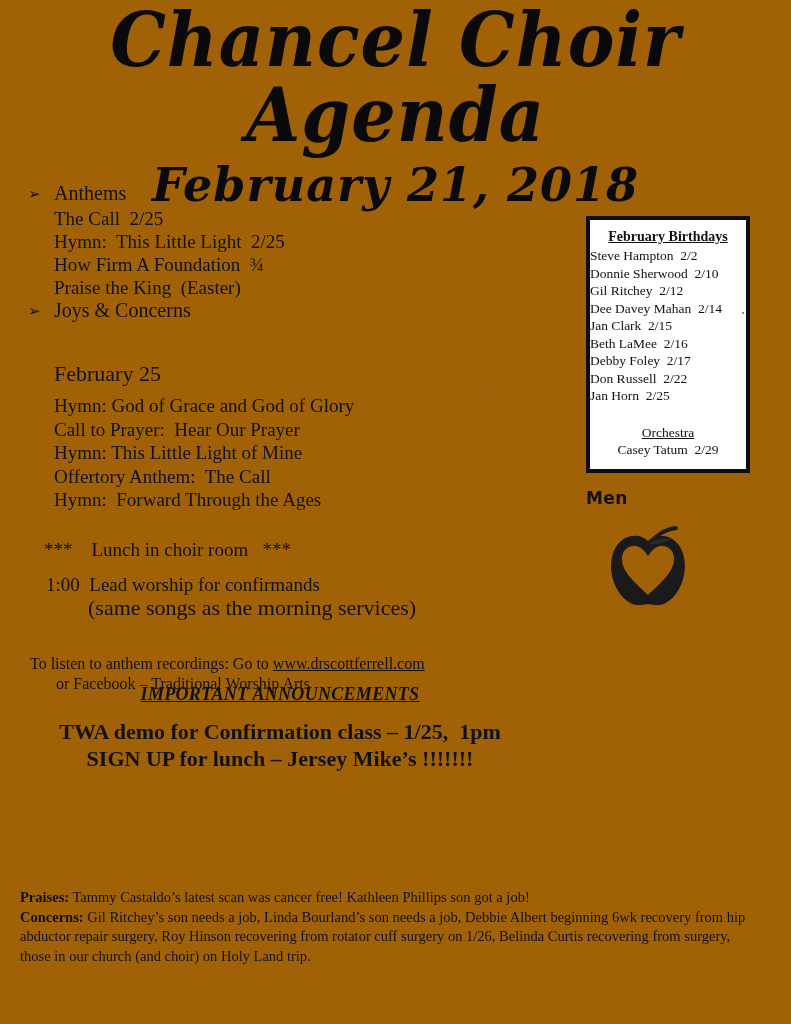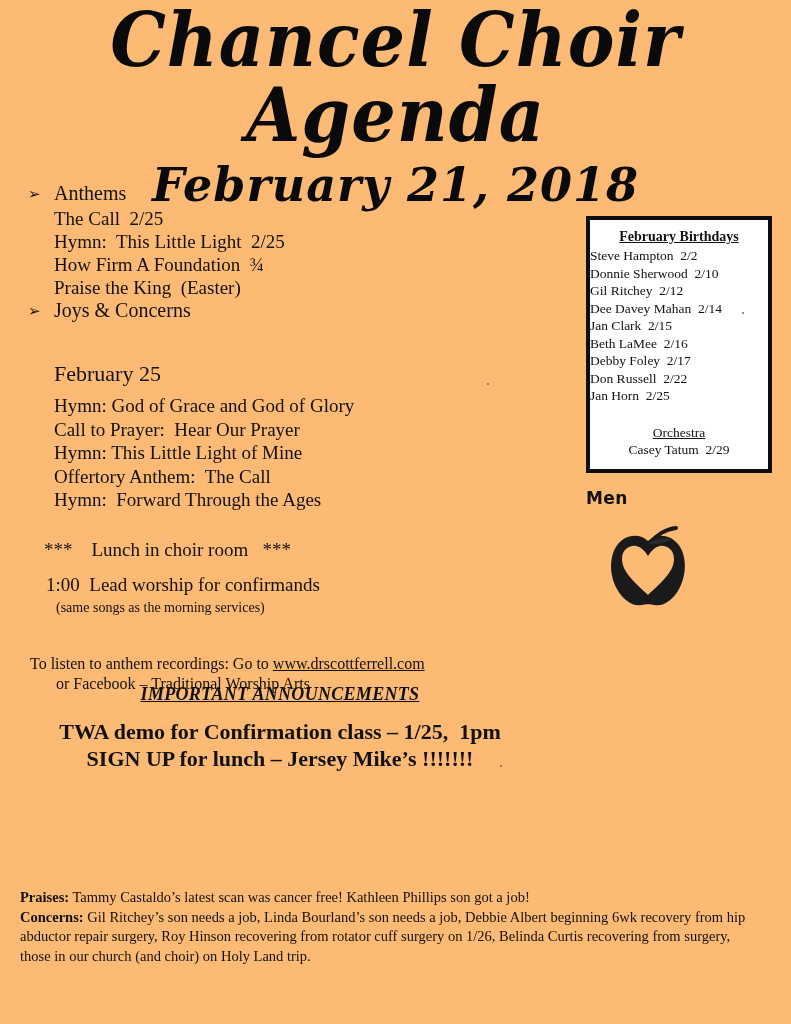--- a/index.html
+++ b/index.html
@@ -13,21 +13,21 @@
     height: 1024px;
     position: relative;
     overflow: hidden;
     font-family: "Liberation Serif", "DejaVu Serif", serif;
     color: #111111;
     -webkit-font-smoothing: antialiased;
   }
   .page {
     position: absolute;
     inset: 0;
-    background: #fdba74;
+    background: #a16207;
   }
 
   
   .title-block {
     position: absolute;
     left: 0;
     top: 8px;
     width: 791px;
     text-align: center;
   }
@@ -112,22 +112,22 @@
     line-height: 23px;
     white-space: pre;
   }
   .worship-line {
     margin: 12px 0 0 18px;
     font-size: 19px;
     line-height: 23px;
     white-space: pre;
   }
   .worship-sub {
-    margin: 0 0 0 28px;
-    font-size: 14px;
+    margin: 0 0 0 60px;
+    font-size: 22px;
     line-height: 23px;
     white-space: pre;
   }
 
   .listen-block {
     margin: 35px 0 0 2px;
     font-size: 16px;
     line-height: 20px;
   }
   .listen-sub {
@@ -162,21 +162,21 @@
     font-weight: 700;
     line-height: 27px;
     white-space: pre;
   }
 
   
   .bday-box {
     position: absolute;
     left: 586px;
     top: 216px;
-    width: 186px;
+    width: 164px;
     height: 257px;
     border: 4px solid #0d0d0d;
     box-sizing: border-box;
     background: #ffffff;
     padding-top: 8px;
   }
   .bday-title {
     text-align: center;
     font-size: 14px;
     font-weight: 700;

